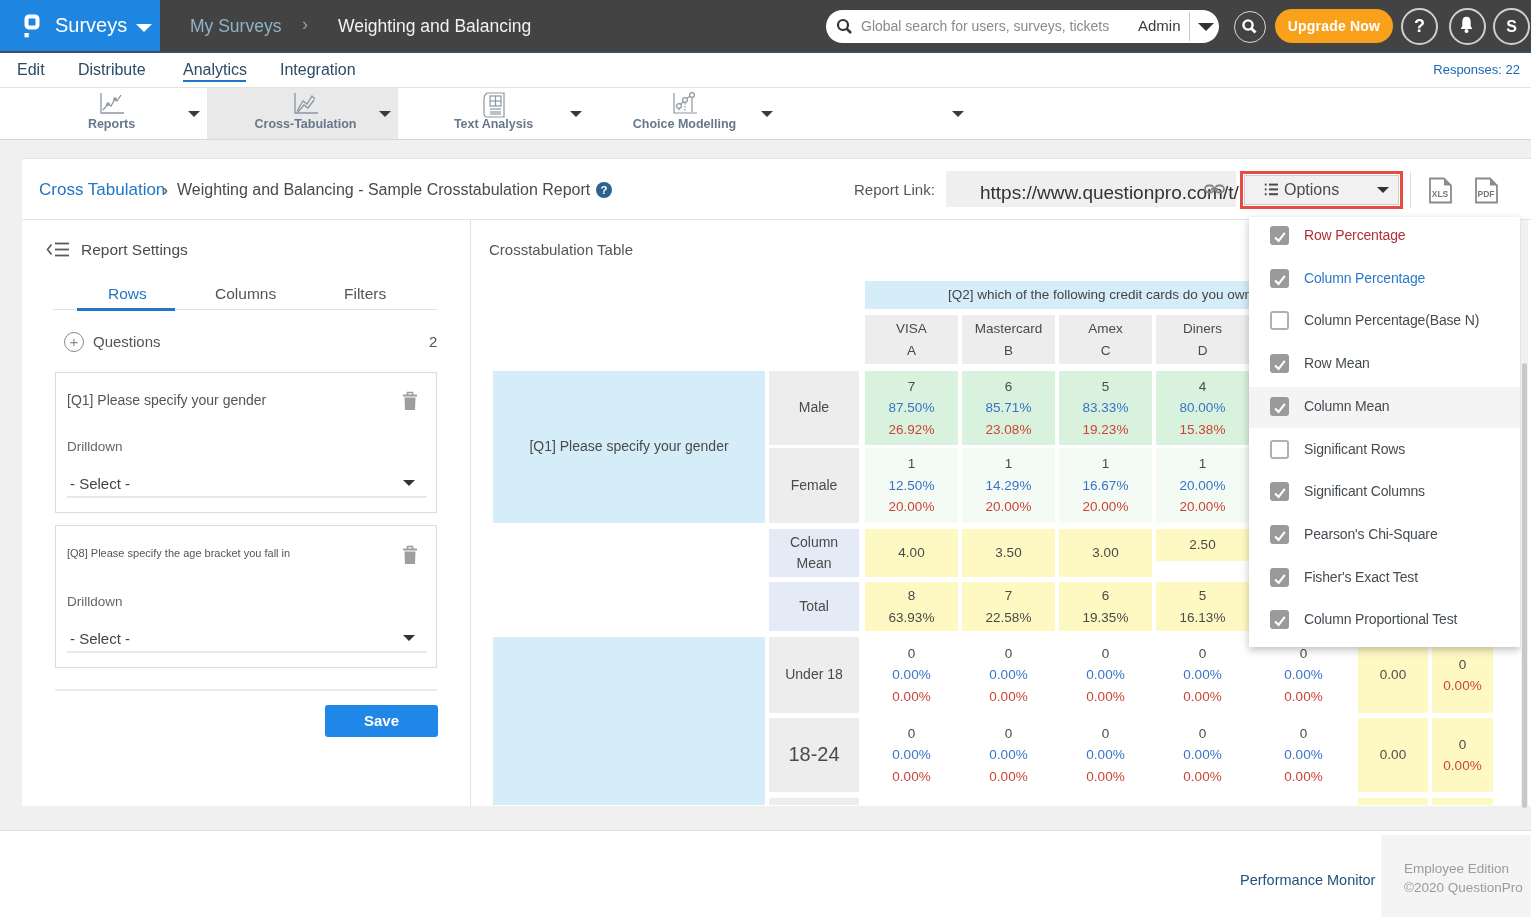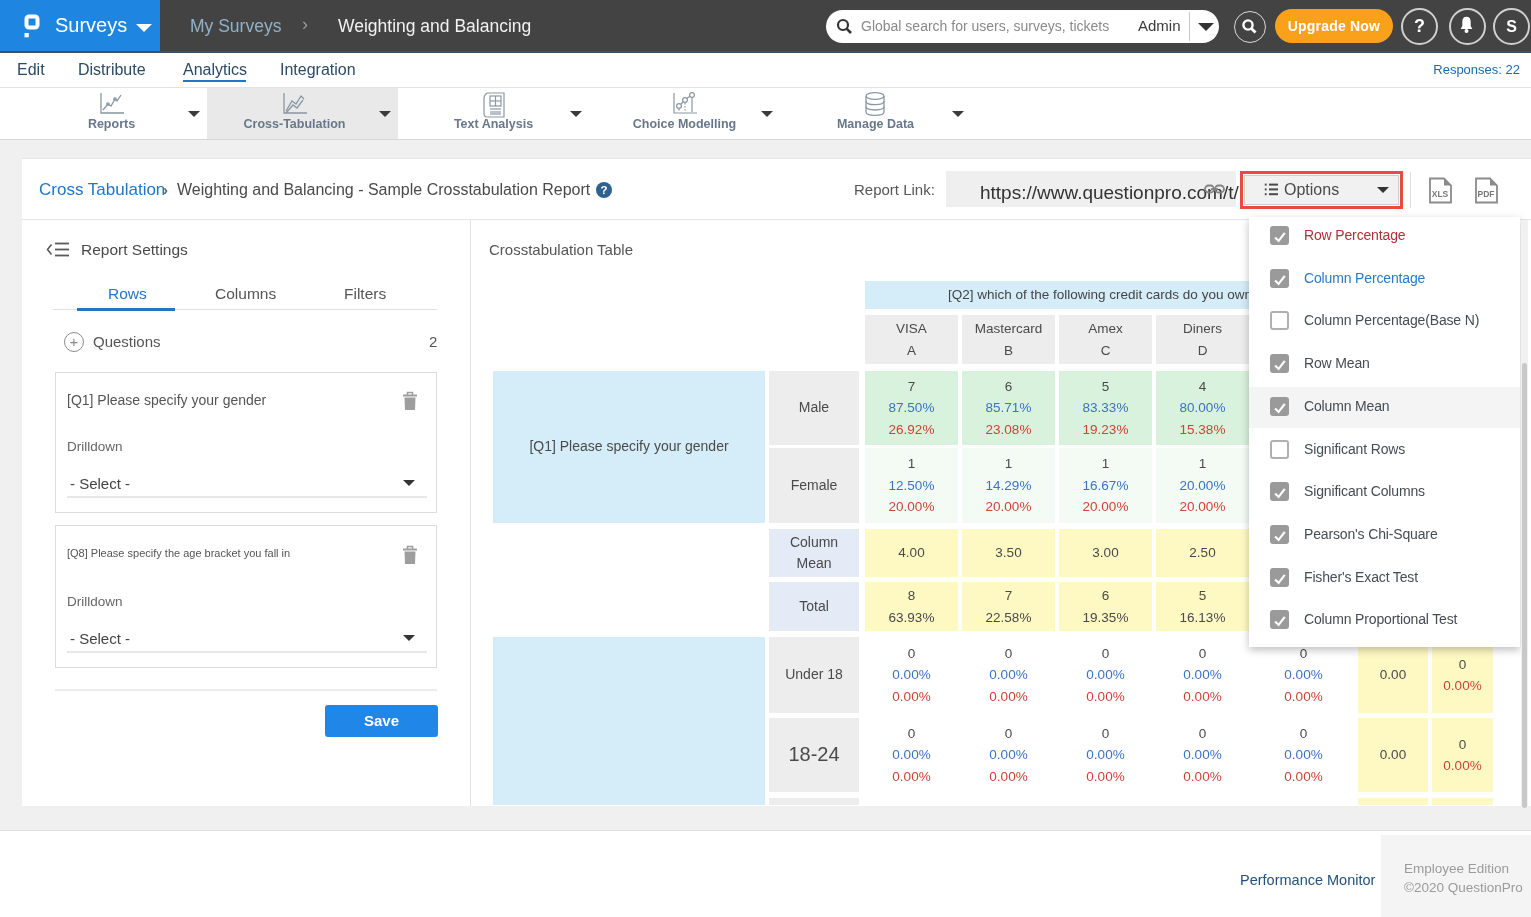--- a/index.html
+++ b/index.html
@@ -97,21 +97,21 @@
     <svg width="28" height="26" viewBox="0 0 28 26">
         <g fill="none" stroke="#8a97a4" stroke-width="1.3">
           <path d="M3 2 L3 22 L26 22"></path>
           <path d="M5 19 L10 13 L13 15 L17 8 L19 10 L23 4"></path>
           <circle cx="10" cy="13" r="1.2"></circle>
           <circle cx="17" cy="8" r="1.2"></circle>
         </g>
       </svg>
     <div class="lbl">Reports</div>
   </div>
-  <div class="tab" style="left:199px;">
+  <div class="tab" style="left:210px;">
     <svg width="28" height="26" viewBox="0 0 28 26">
         <g fill="none" stroke="#8a97a4" stroke-width="1.3">
           <path d="M3 2 L3 22 L26 22"></path>
           <path d="M5 20 L11 10 L15 13 L20 5 L23 8"></path>
           <path d="M5 22 L12 14 L16 17 L22 9"></path>
         </g>
       </svg>
     <div class="lbl">Cross-Tabulation</div>
   </div>
   <div class="tab" style="left:398px;">
@@ -138,31 +138,20 @@
           <circle cx="21" cy="4" r="2.4"></circle>
           <line x1="10" y1="13" x2="12.3" y2="10.8"></line>
           <line x1="16" y1="7.2" x2="19" y2="5.3"></line>
           <line x1="8" y1="18" x2="8" y2="21" stroke-dasharray="1.5 1.5"></line>
           <line x1="14" y1="12" x2="14" y2="21" stroke-dasharray="1.5 1.5"></line>
           <line x1="21" y1="7" x2="21" y2="21"></line>
         </g>
       </svg>
     <div class="lbl">Choice Modelling</div>
   </div>
-  <div class="tab" style="left:780px;">
-    <svg width="26" height="27" viewBox="0 0 26 27">
-        <g fill="none" stroke="#8a97a4" stroke-width="1.3">
-          <ellipse cx="13" cy="5" rx="9" ry="3.4"></ellipse>
-          <path d="M4 5 L4 21 Q4 24.4 13 24.4 Q22 24.4 22 21 L22 5"></path>
-          <path d="M4 10.3 Q4 13.7 13 13.7 Q22 13.7 22 10.3"></path>
-          <path d="M4 15.6 Q4 19 13 19 Q22 19 22 15.6"></path>
-        </g>
-      </svg>
-    <div class="lbl">Manage Data</div>
-  </div>
   <div class="tcaret" style="left:188px;"></div>
   <div class="tcaret" style="left:379px;"></div>
   <div class="tcaret" style="left:570px;"></div>
   <div class="tcaret" style="left:761px;"></div>
   <div class="tcaret" style="left:952px;"></div>
 </div>
 
 <div class="abs" id="card"></div>
 <div class="abs" id="crumbline"></div>
 <div class="abs" id="vdivider"></div>
@@ -314,21 +303,21 @@
     <span class="pct-b">20.00%</span>
     <span class="pct-r">20.00%</span>
   </div>
 <div class="cell bg-lavl" style="left:769px;top:529px;width:90px;height:48px;font-size:14px;">
     <span>Column</span>
     <span>Mean</span>
   </div>
 <div class="cell bg-lav" style="left:865px;top:529px;width:93px;height:48px;">4.00</div>
 <div class="cell bg-lav" style="left:962px;top:529px;width:93px;height:48px;">3.50</div>
 <div class="cell bg-lav" style="left:1059px;top:529px;width:93px;height:48px;">3.00</div>
-<div class="cell bg-lav" style="left:1156px;top:529px;width:93px;height:48px;">2.50</div>
+<div class="cell bg-lav" style="left:1156px;top:529px;width:93px;height:32px;">2.50</div>
 <div class="cell bg-lavl" style="left:769px;top:582px;width:90px;height:49px;font-size:14px;">Total</div>
 <div class="cell bg-lav" style="left:865px;top:582px;width:93px;height:49px;">
     <span>8</span>
     <span>63.93%</span>
   </div>
 <div class="cell bg-lav" style="left:962px;top:582px;width:93px;height:49px;">
     <span>7</span>
     <span>22.58%</span>
   </div>
 <div class="cell bg-lav" style="left:1059px;top:582px;width:93px;height:49px;">

